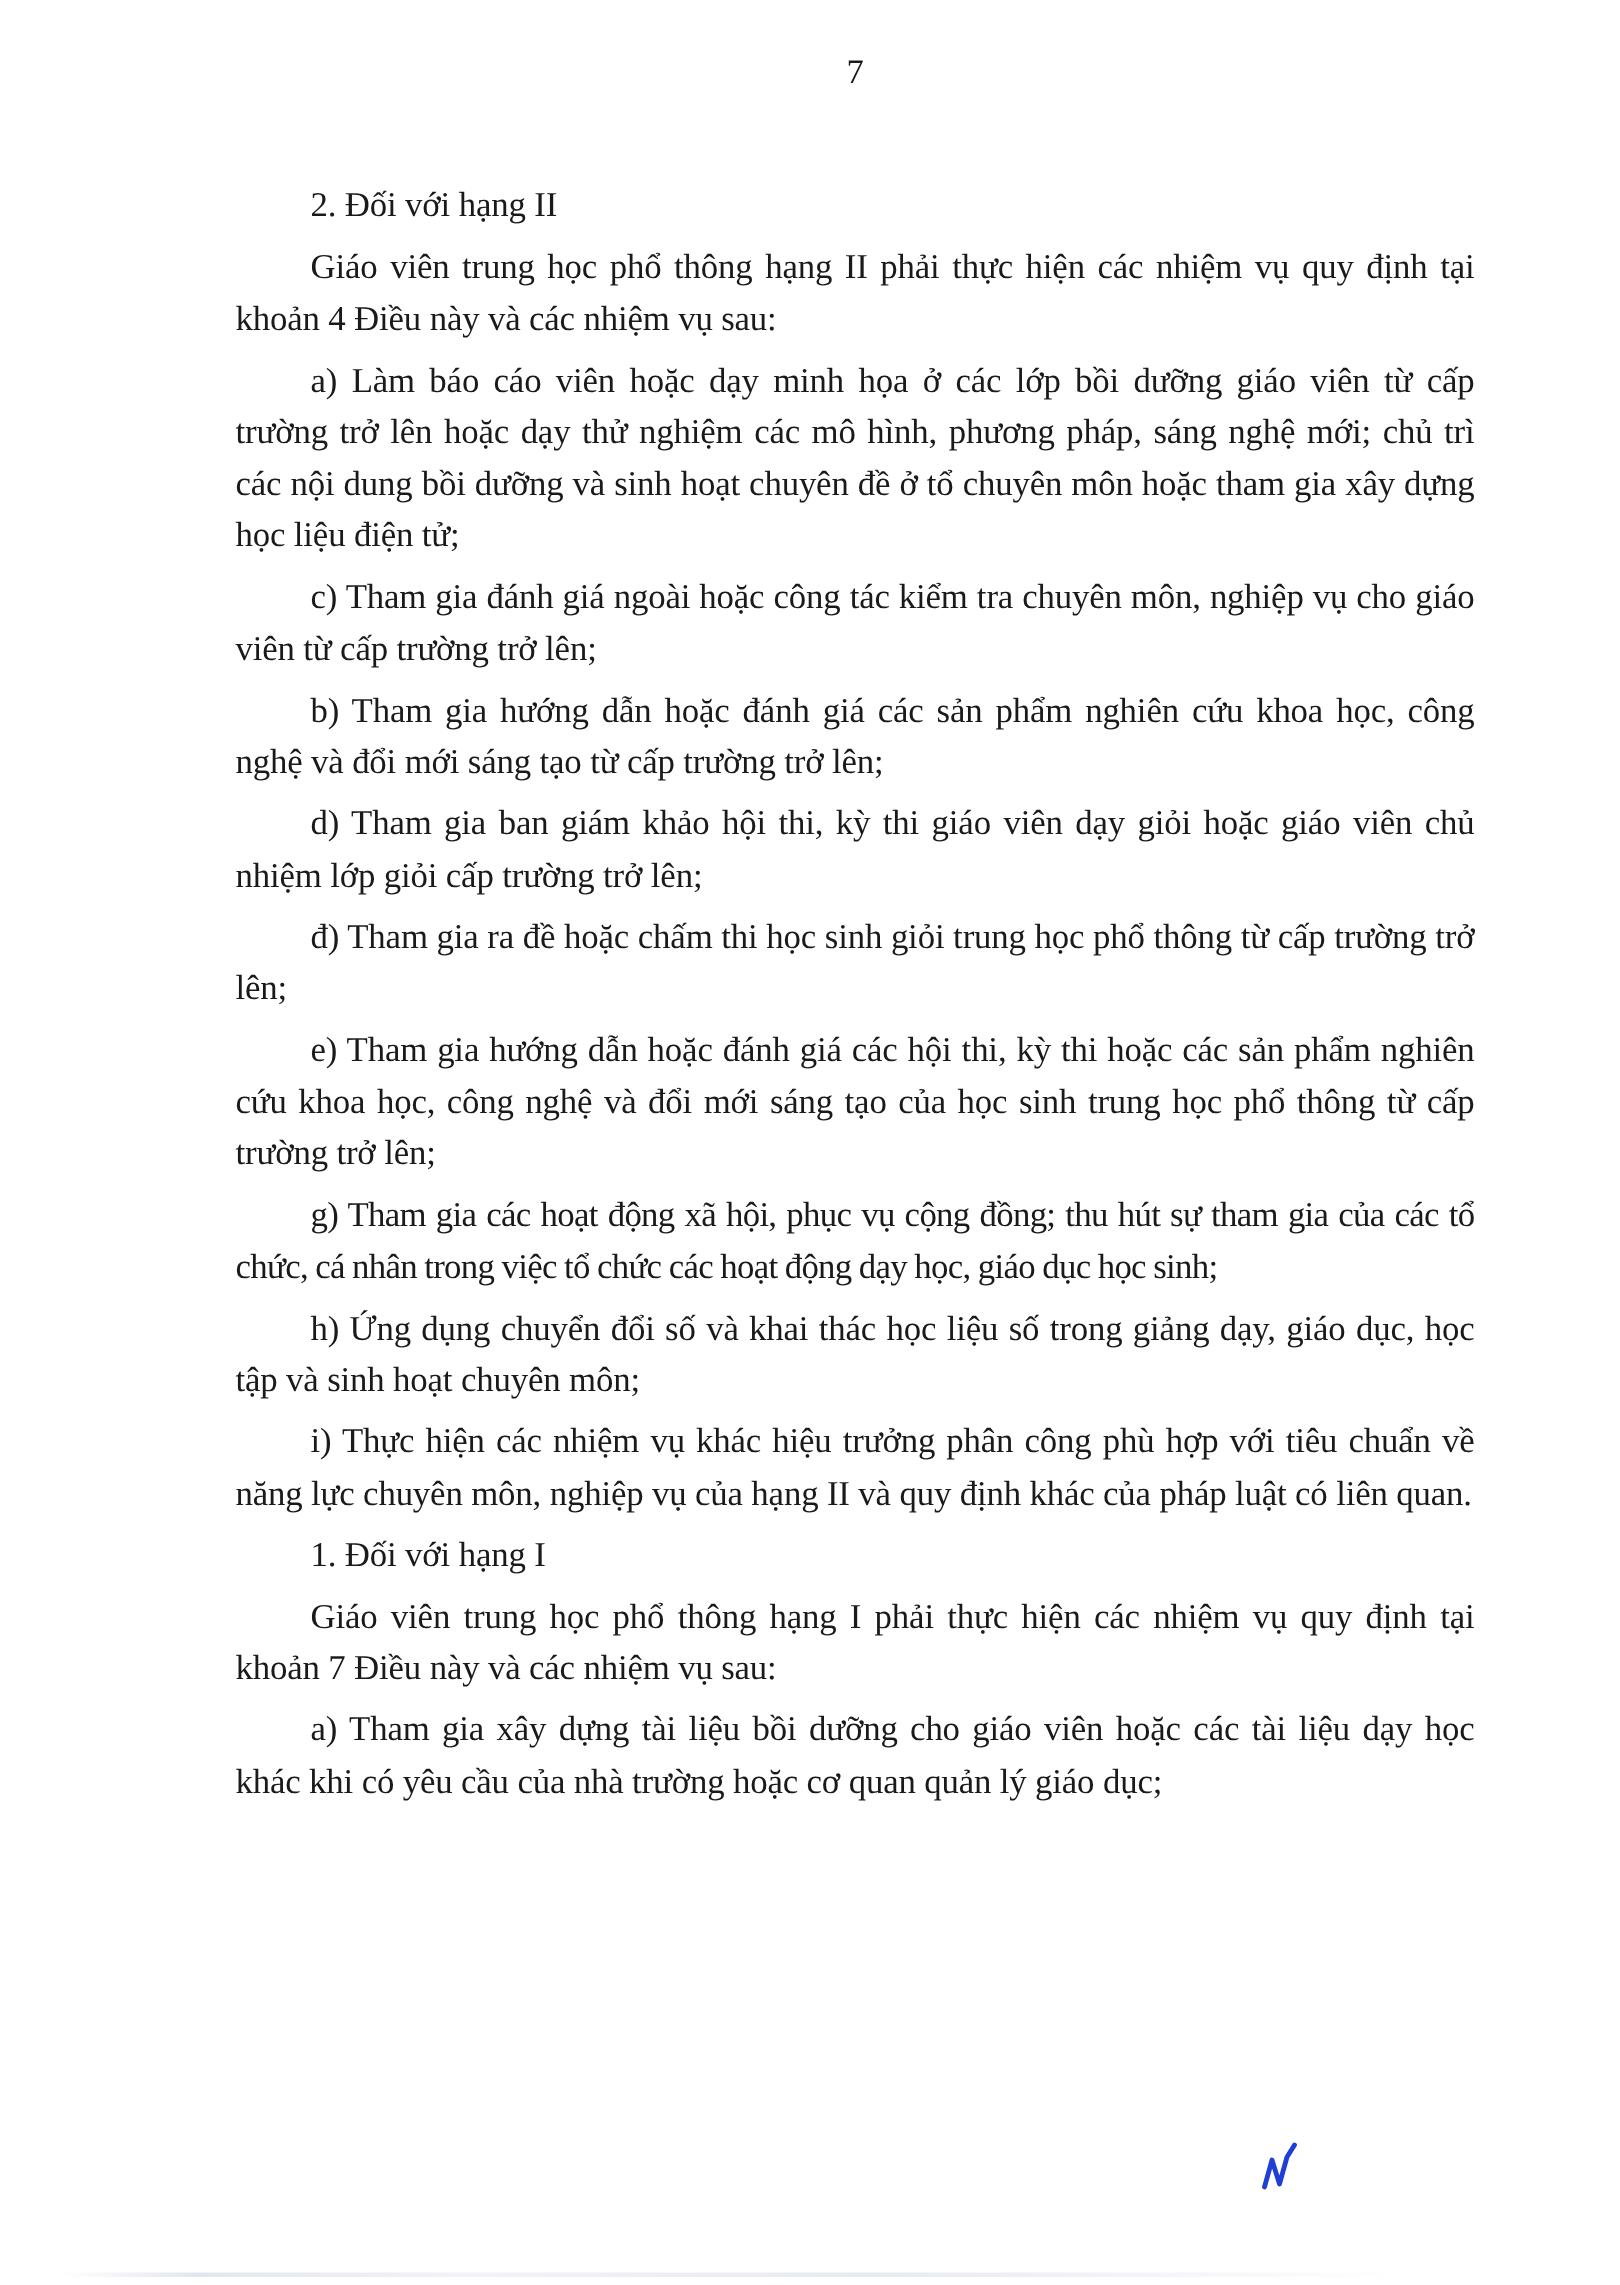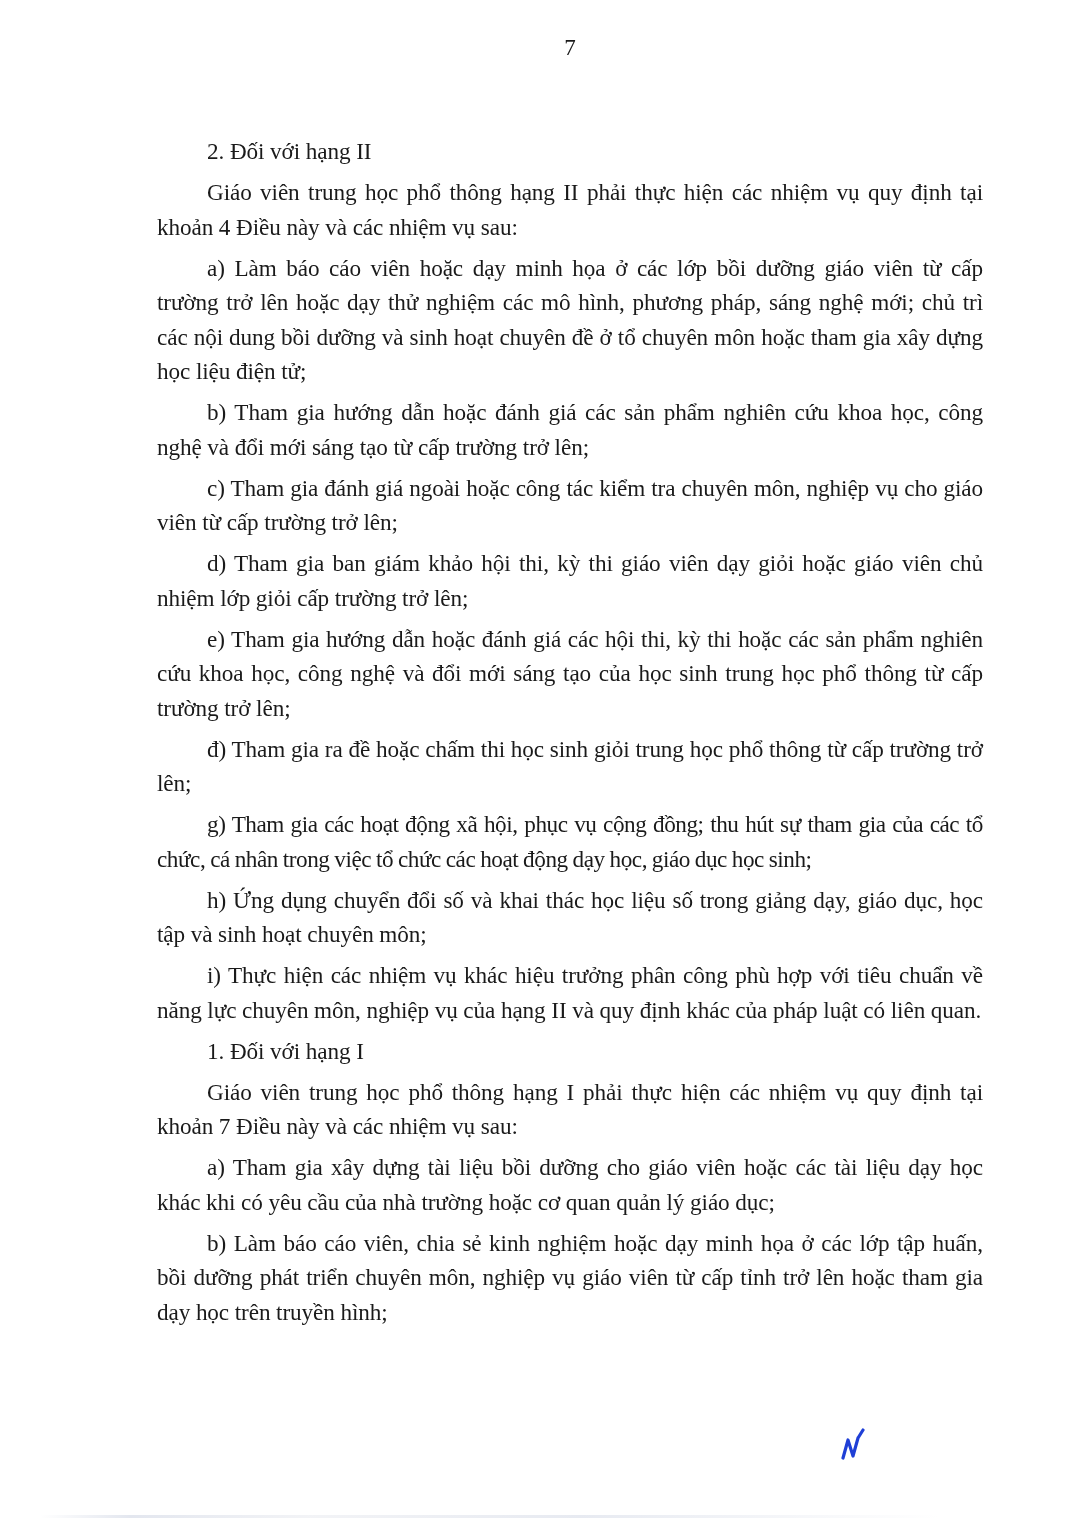--- a/index.html
+++ b/index.html
@@ -19,21 +19,21 @@
       position: absolute;
       top: 34px;
       left: 0;
       width: 1140px;
       text-align: center;
       font-size: 23px;
       line-height: 28px;
     }
     .content {
       position: absolute;
-      top: 134px;
+      top: 120px;
       left: 157px;
       width: 826px;
       font-size: 23.2px;
       line-height: 34.5px;
     }
     .para {
       margin: 0 0 6.5px 0;
       text-align: justify;
       text-indent: 50px;
       letter-spacing: -0.1px;
@@ -63,31 +63,30 @@
   </style>
 </head>
 <body>
 
 <div class="page-number">7</div>
 
 <div class="content">
   <p class="para heading">2. Đối với hạng II</p>
   <p class="para">Giáo viên trung học phổ thông hạng II phải thực hiện các nhiệm vụ quy định tại khoản 4 Điều này và các nhiệm vụ sau:</p>
   <p class="para">a) Làm báo cáo viên hoặc dạy minh họa ở các lớp bồi dưỡng giáo viên từ cấp trường trở lên hoặc dạy thử nghiệm các mô hình, phương pháp, sáng nghệ mới; chủ trì các nội dung bồi dưỡng và sinh hoạt chuyên đề ở tổ chuyên môn hoặc tham gia xây dựng học liệu điện tử;</p>
+  <p class="para">c) Tham gia đánh giá ngoài hoặc công tác kiểm tra chuyên môn, nghiệp vụ cho giáo viên từ cấp trường trở lên;</p>
   <p class="para">b) Tham gia hướng dẫn hoặc đánh giá các sản phẩm nghiên cứu khoa học, công nghệ và đổi mới sáng tạo từ cấp trường trở lên;</p>
-  <p class="para">c) Tham gia đánh giá ngoài hoặc công tác kiểm tra chuyên môn, nghiệp vụ cho giáo viên từ cấp trường trở lên;</p>
   <p class="para">d) Tham gia ban giám khảo hội thi, kỳ thi giáo viên dạy giỏi hoặc giáo viên chủ nhiệm lớp giỏi cấp trường trở lên;</p>
+  <p class="para">đ) Tham gia ra đề hoặc chấm thi học sinh giỏi trung học phổ thông từ cấp trường trở lên;</p>
   <p class="para">e) Tham gia hướng dẫn hoặc đánh giá các hội thi, kỳ thi hoặc các sản phẩm nghiên cứu khoa học, công nghệ và đổi mới sáng tạo của học sinh trung học phổ thông từ cấp trường trở lên;</p>
-  <p class="para">đ) Tham gia ra đề hoặc chấm thi học sinh giỏi trung học phổ thông từ cấp trường trở lên;</p>
   <p class="para tight">g) Tham gia các hoạt động xã hội, phục vụ cộng đồng; thu hút sự tham gia của các tổ chức, cá nhân trong việc tổ chức các hoạt động dạy học, giáo dục học sinh;</p>
   <p class="para">h) Ứng dụng chuyển đổi số và khai thác học liệu số trong giảng dạy, giáo dục, học tập và sinh hoạt chuyên môn;</p>
   <p class="para">i) Thực hiện các nhiệm vụ khác hiệu trưởng phân công phù hợp với tiêu chuẩn về năng lực chuyên môn, nghiệp vụ của hạng II và quy định khác của pháp luật có liên quan.</p>
   <p class="para heading">1. Đối với hạng I</p>
   <p class="para">Giáo viên trung học phổ thông hạng I phải thực hiện các nhiệm vụ quy định tại khoản 7 Điều này và các nhiệm vụ sau:</p>
   <p class="para">a) Tham gia xây dựng tài liệu bồi dưỡng cho giáo viên hoặc các tài liệu dạy học khác khi có yêu cầu của nhà trường hoặc cơ quan quản lý giáo dục;</p>
-  <p class="para">b) Làm báo cáo viên, chia sẻ kinh nghiệm hoặc dạy minh họa ở các lớp tập huấn, bồi dưỡng phát triển chuyên môn, nghiệp vụ giáo viên từ cấp tỉnh trở lên hoặc tham gia dạy học trên truyền hình;</p>
 </div>
 
 <svg class="signature-mark" viewBox="0 0 30 36">
   <path d="M5 30 L10 12 L15 28 L20 10 M20 10 L25 2" fill="none" stroke="#1f3fd6" stroke-width="3.2" stroke-linecap="round" stroke-linejoin="round"></path>
 </svg>
 
 <div class="scan-edge"></div>
 
 </body></html>

